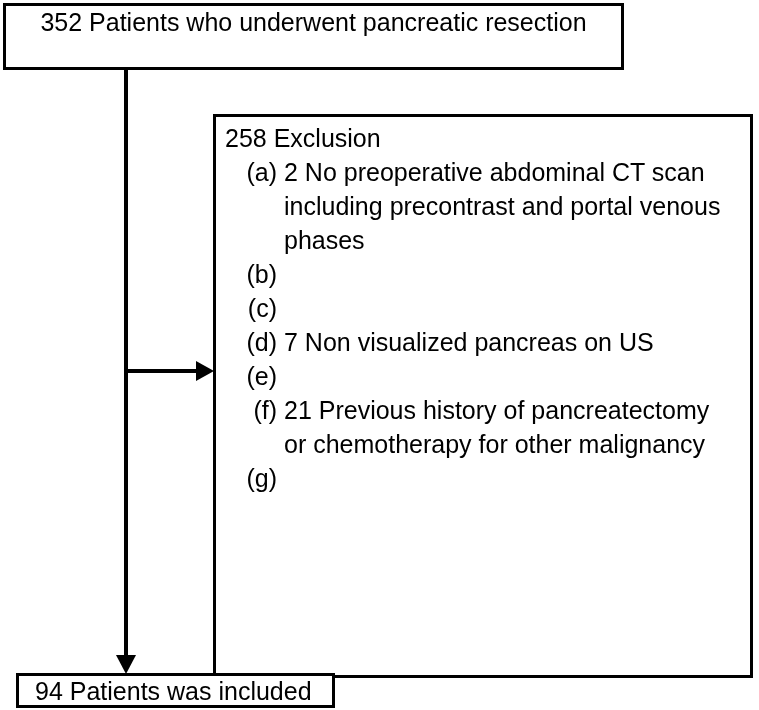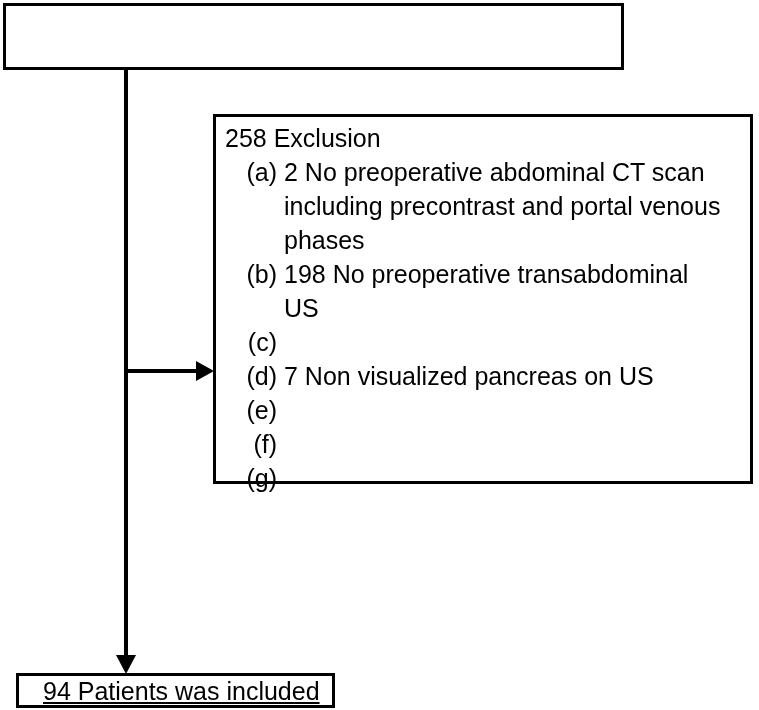--- a/index.html
+++ b/index.html
@@ -38,38 +38,37 @@
     font-size: 25px;
     line-height: 30px;
     white-space: nowrap;
   }
   #box-enrolled .line-1 { margin-top: 1px; }
 
   #box-excluded {
     left: 213px;
     top: 114px;
     width: 540px;
-    height: 370px;
+    height: 564px;
     padding: 4px 0 0 0;
   }
 
   #box-included {
     left: 16px;
     top: 673px;
     width: 319px;
     height: 35px;
     display: flex;
     align-items: center;
   }
   #box-included .line {
     font-size: 25px;
     line-height: 28px;
-    padding-left: 24px;
+    padding-left: 16px;
     white-space: nowrap;
-    text-decoration: underline;
   }
 
   
   .excl-heading {
     font-size: 25px;
     line-height: 34px;
     padding-left: 9px;
     white-space: nowrap;
   }
   .excl-list {
@@ -137,50 +136,51 @@
     border-right: 10px solid transparent;
     border-top: 19px solid #000000;
   }
 </style>
 </head>
 <body>
 
 <div id="flow-root">
 
   <div class="box" id="box-enrolled">
+    <div class="line line-1">352 Patients who underwent pancreatic resection</div>
   </div>
 
   <div class="connector" id="spine-vertical"></div>
   <div class="connector" id="branch-horizontal"></div>
   <div class="arrowhead" id="arrow-to-excluded"></div>
   <div class="arrowhead" id="arrow-to-included"></div>
 
   <div class="box" id="box-excluded">
     <div class="excl-heading">258 Exclusion</div>
     <ul class="excl-list" id="exclusion-list">
       <li class="excl-item">
         <span class="excl-label">(a)</span>
         <span class="excl-text">2 No preoperative abdominal CT scan including precontrast and portal venous phases</span>
       </li>
       <li class="excl-item">
         <span class="excl-label">(b)</span>
-        <span class="excl-text">198 No preoperative transabdominal US</span>
       </li>
       <li class="excl-item">
         <span class="excl-label">(c)</span>
       </li>
       <li class="excl-item">
         <span class="excl-label">(d)</span>
         <span class="excl-text">7 Non visualized pancreas on US</span>
       </li>
       <li class="excl-item">
         <span class="excl-label">(e)</span>
       </li>
       <li class="excl-item">
         <span class="excl-label">(f)</span>
+        <span class="excl-text">21 Previous history of pancreatectomy or chemotherapy for other malignancy</span>
       </li>
       <li class="excl-item">
         <span class="excl-label">(g)</span>
       </li>
     </ul>
   </div>
 
   <div class="box" id="box-included">
     <div class="line">94 Patients was included</div>
   </div>

